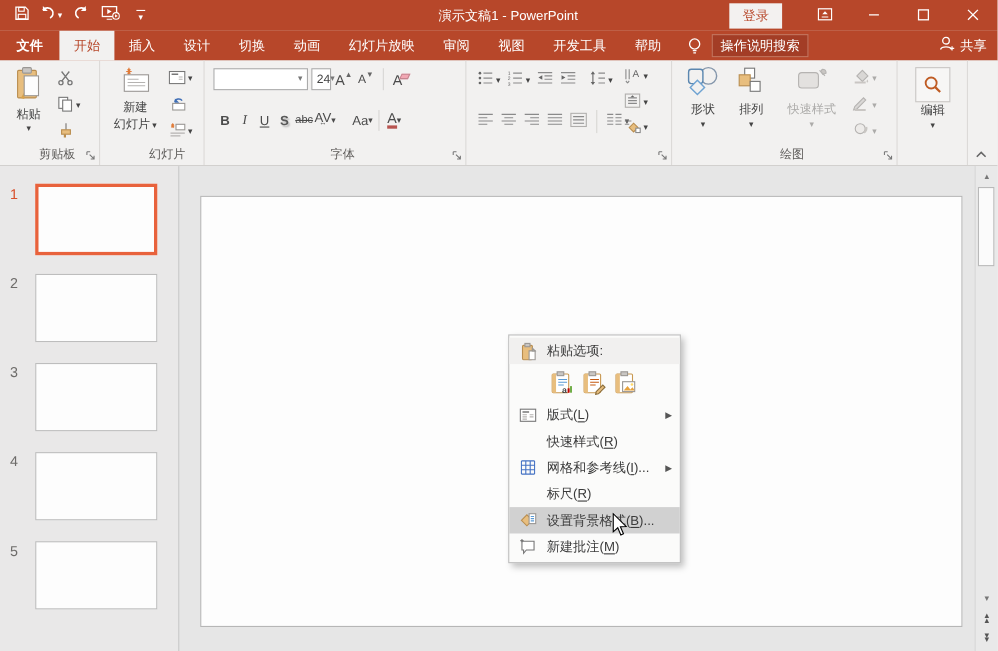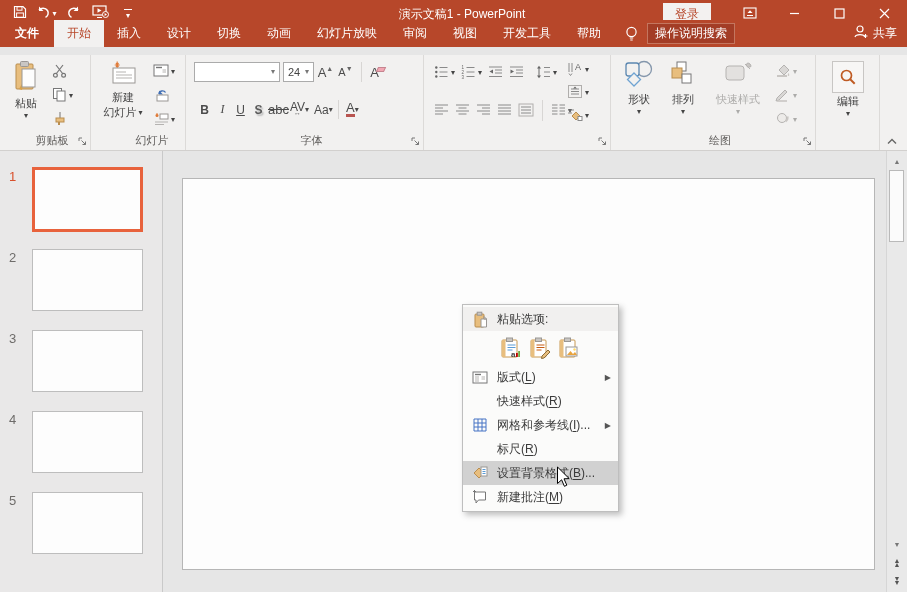--- a/index.html
+++ b/index.html
@@ -12,21 +12,21 @@
   .qat { display:flex; align-items:center; padding-left:6px; }
   .qbtn { width:27px; height:24px; display:flex; align-items:center; justify-content:center; }
   .qbtn .dd { margin-left:1px; }
   .win-title { position:absolute; left:200px; right:183px; text-align:center; font-size:12px; pointer-events:none; white-space:nowrap; }
   .tb-right { margin-left:auto; display:flex; align-items:center; height:100%; }
   .signin { background:#F3F1F0; color:#B7472A; font-size:12px; padding:3px 12px; margin-right:16px; border:none; cursor:default; }
   .winbtn { width:45px; height:28px; display:flex; align-items:center; justify-content:center; color:#fff; font-size:13px; }
   .dd { font-size:8px; color:inherit; line-height:1; }
 
   
-  .tabrow { position:absolute; left:0; top:20px; right:0; height:27px; background:#B7472A; display:flex; align-items:stretch; color:#fff; font-size:12px; }
+  .tabrow { position:absolute; left:0; top:28px; right:0; height:27px; background:#B7472A; display:flex; align-items:stretch; color:#fff; font-size:12px; }
   .tab { padding:0 13px; display:flex; align-items:center; white-space:nowrap; }
   .tab.file { font-weight:bold; padding:0 15px; }
   .tab.active { background:#F2F1F0; color:#B7472A; }
   .bulb-wrap { display:flex; align-items:center; margin-left:10px; }
   .searchbox { background:#A33D26; border:1px solid #C4765F; color:#fff; font-size:12px; padding:1px 7px; margin-left:8px; align-self:center; white-space:nowrap; }
   .share-btn { margin-left:auto; margin-right:10px; display:flex; align-items:center; gap:5px; white-space:nowrap; }
 
   
   .ribbon { position:absolute; left:0; top:55px; right:0; height:96px; background:#F2F1F0; border-bottom:1px solid #D2D0CE; font-size:11px; color:#444; }
   .grp { position:absolute; top:0; bottom:0; border-right:1px solid #DCDAD8; }
@@ -42,21 +42,21 @@
   .frow { position:absolute; display:flex; align-items:center; }
   .disabled { color:#ACABA9 !important; }
   .ribbon-collapse { position:absolute; right:6px; bottom:2px; width:18px; height:14px; display:flex; align-items:center; justify-content:center; }
 
   
   .fbtn { min-width:17px; height:19px; display:flex; align-items:center; justify-content:center; font-size:12px; color:#4b4b4b; }
   .bold { font-weight:bold; }
   .ital { font-style:italic; font-family:"Liberation Serif","DejaVu Serif",serif; }
   .und { text-decoration:underline; }
   .shad { font-weight:bold; color:#5a5a5a; text-shadow:1.5px 1.5px 1.5px #bbb; }
-  .strike { text-decoration:line-through; font-size:13px;text-align:right; }
+  .strike { text-decoration:line-through; font-size:10px;text-align:right; }
   .fontcolor { border-bottom:3px solid #B85450; line-height:12px; }
   .stack { display:flex; flex-direction:column; align-items:center; line-height:6px; }
   .tiny { font-size:7px; color:#666; }
   .eraser { display:inline-block; width:8px; height:5px; background:#F2A7B3; border:1px solid #c58590; transform:skewX(-25deg); margin-left:-2px; margin-bottom:6px; }
   .vdiv { width:1px; align-self:stretch; background:#D8D6D4; margin:0 4px; }
 
   
   .thumbs { position:absolute; left:0; top:151px; bottom:0; width:163px; background:#E9E8E8; border-right:1px solid #C9C9C9; padding-top:17px; }
   .thumb-row { position:relative; height:62px; margin-bottom:19px; }
   .thumb-num { position:absolute; left:9px; top:1px; font-size:13px; color:#6E6C6A; }
@@ -304,21 +304,21 @@
       </div>
       <div class="grp-label noLauncher"><span>幻灯片</span></div>
     </div>
 
     <div class="grp" style="left:186px;width:238px;">
       <div class="frow" style="left:8px;top:7px;gap:3px;">
         <div class="combo" style="width:86px;">
           <span></span>
           <span class="dd">▾</span>
         </div>
-        <div class="combo" style="width:31px;">
+        <div class="combo" style="width:18px;">
           <span>24</span>
           <span class="dd">▾</span>
         </div>
         <div class="fbtn">
             <span class="txtbtn" style="font-size:13px;">A</span>
             <span class="tiny" style="margin-bottom:7px;">▲</span>
           </div>
         <div class="fbtn">
             <span class="txtbtn" style="font-size:11px;">A</span>
             <span class="tiny" style="margin-bottom:7px;">▼</span>
@@ -335,21 +335,21 @@
         <div class="fbtn und">U</div>
         <div class="fbtn shad">S</div>
         <div class="fbtn strike">abc</div>
         <div class="fbtn">
           <span class="stack">
               <span style="font-size:12px;">AV</span>
               <span class="tiny">↔</span>
             </span>
           <span class="dd">▾</span>
         </div>
-        <div class="fbtn" style="margin-left:4px;">
+        <div class="fbtn" style="margin-left:14px;">
           <span>Aa</span>
             <span class="dd">▾</span>
         </div>
         <div class="vdiv"></div>
         <div class="fbtn">
           <span class="fontcolor" style="font-size:13px;">A</span>
           <span class="dd">▾</span>
         </div>
       </div>
       <div class="grp-label"><span>字体</span></div>

